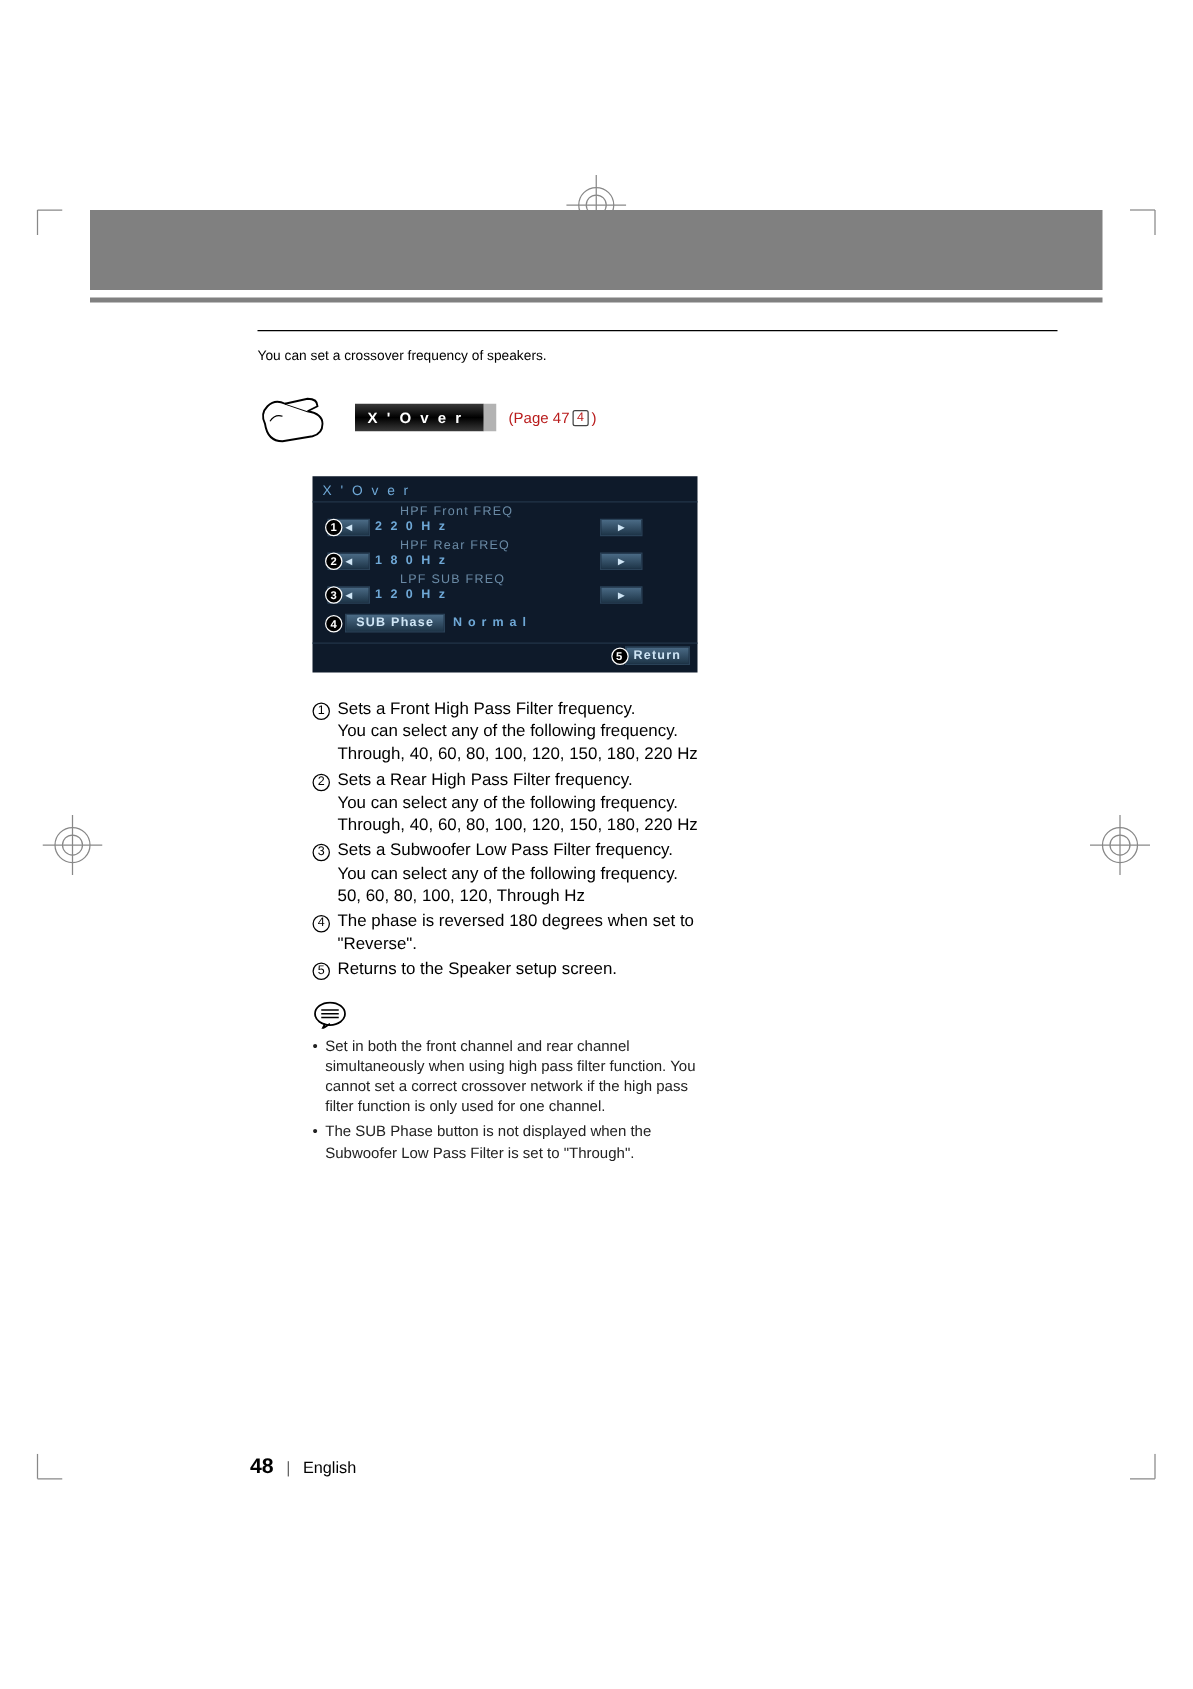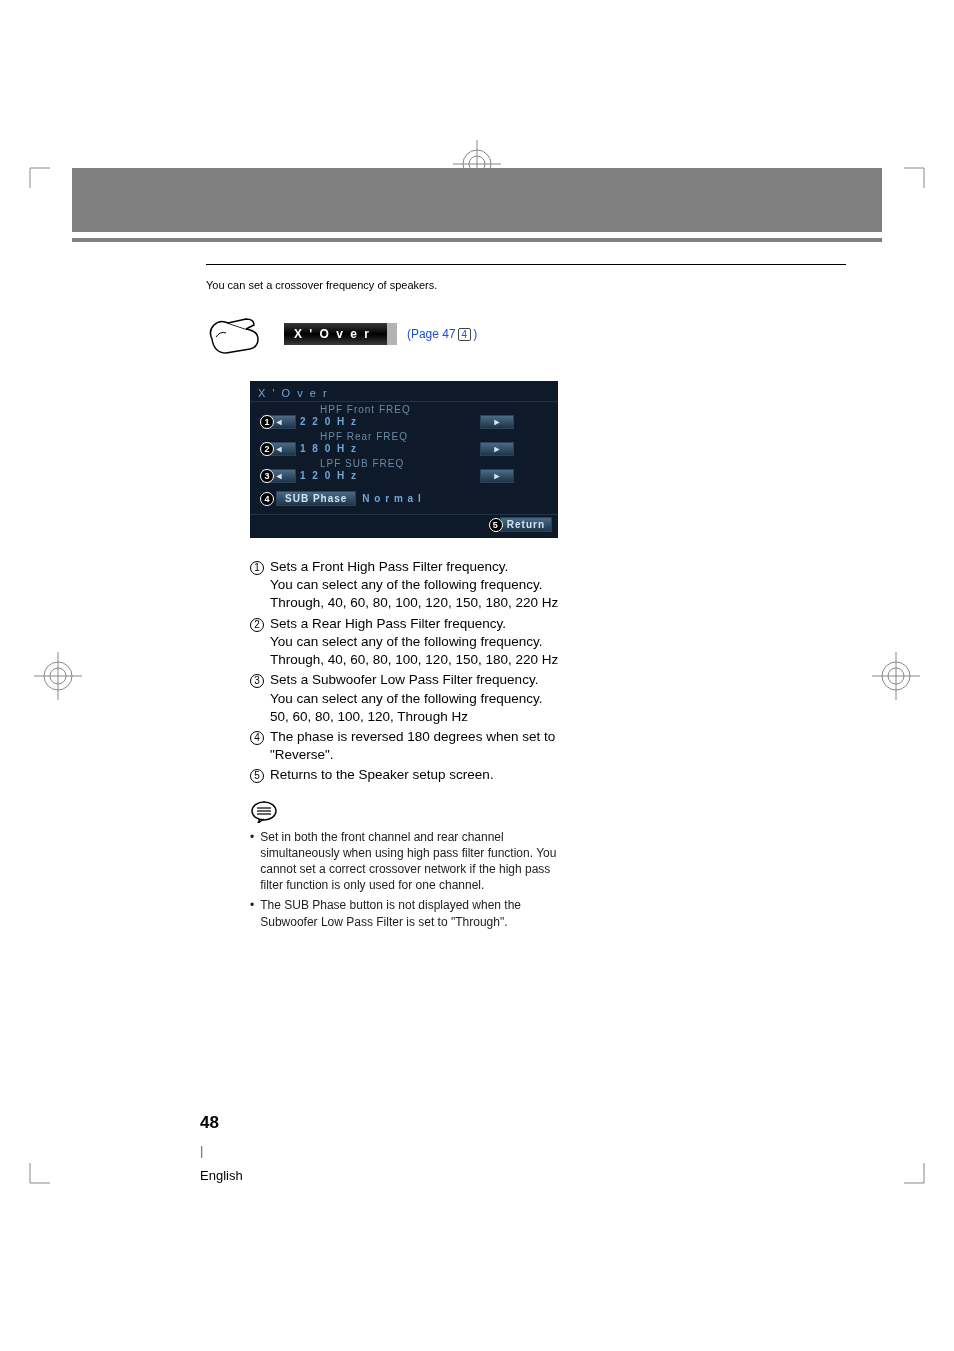--- a/index.html
+++ b/index.html
@@ -84,21 +84,21 @@
     background: linear-gradient(#3a3a3a, #000, #3a3a3a);
     color: #fff;
     font-size: 12px;
     letter-spacing: 2px;
     padding: 4px 16px 4px 10px;
     font-weight: bold;
     border-right: 10px solid #b3b3b3;
   }
   .page-ref {
     font-size: 12px;
-    color: #1d4ed8;
+    color: #b91c1c;
     display: flex;
     align-items: center;
     gap: 2px;
   }
   .page-ref .boxnum {
     border: 1px solid #444;
     font-size: 10px;
     padding: 0 3px;
     border-radius: 2px;
   }
@@ -249,23 +249,22 @@
   }
   .notes li { list-style: none; display: flex; gap: 6px; margin-bottom: 4px; }
   .notes li .bullet { flex: 0 0 auto; }
 
   .page-footer-abs {
     position: absolute;
     bottom: 168px;
     left: 200px;
     font-size: 13px;
     display: flex;
-    align-items: flex-start;
+    align-items: center;
     gap: 10px;
-    flex-direction: column;
   }
   .page-footer-abs .pn { font-weight: bold; font-size: 17px; }
   .page-footer-abs .sep { color: #666; }
 
   .circ-glyph {
     display: inline-block;
     border: 1px solid #000;
     border-radius: 50%;
     width: 14px;
     height: 14px;

